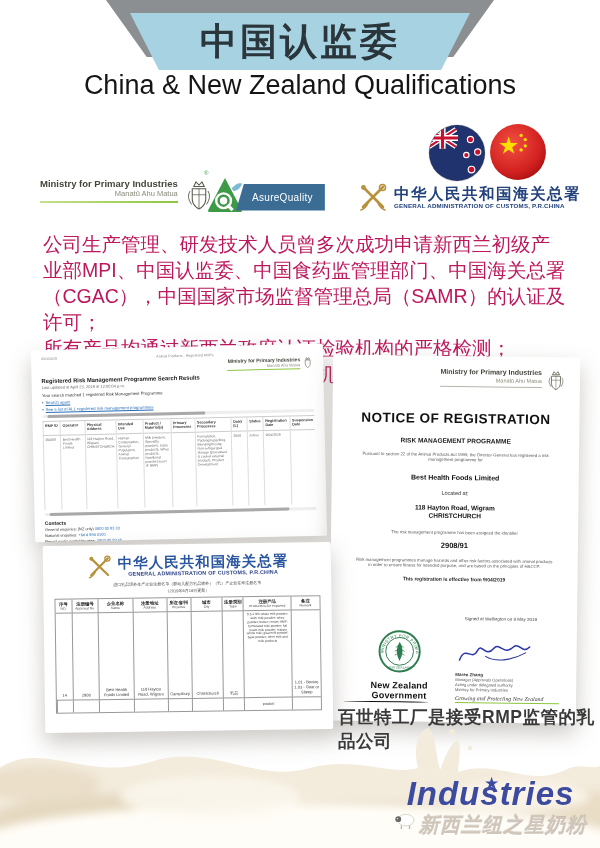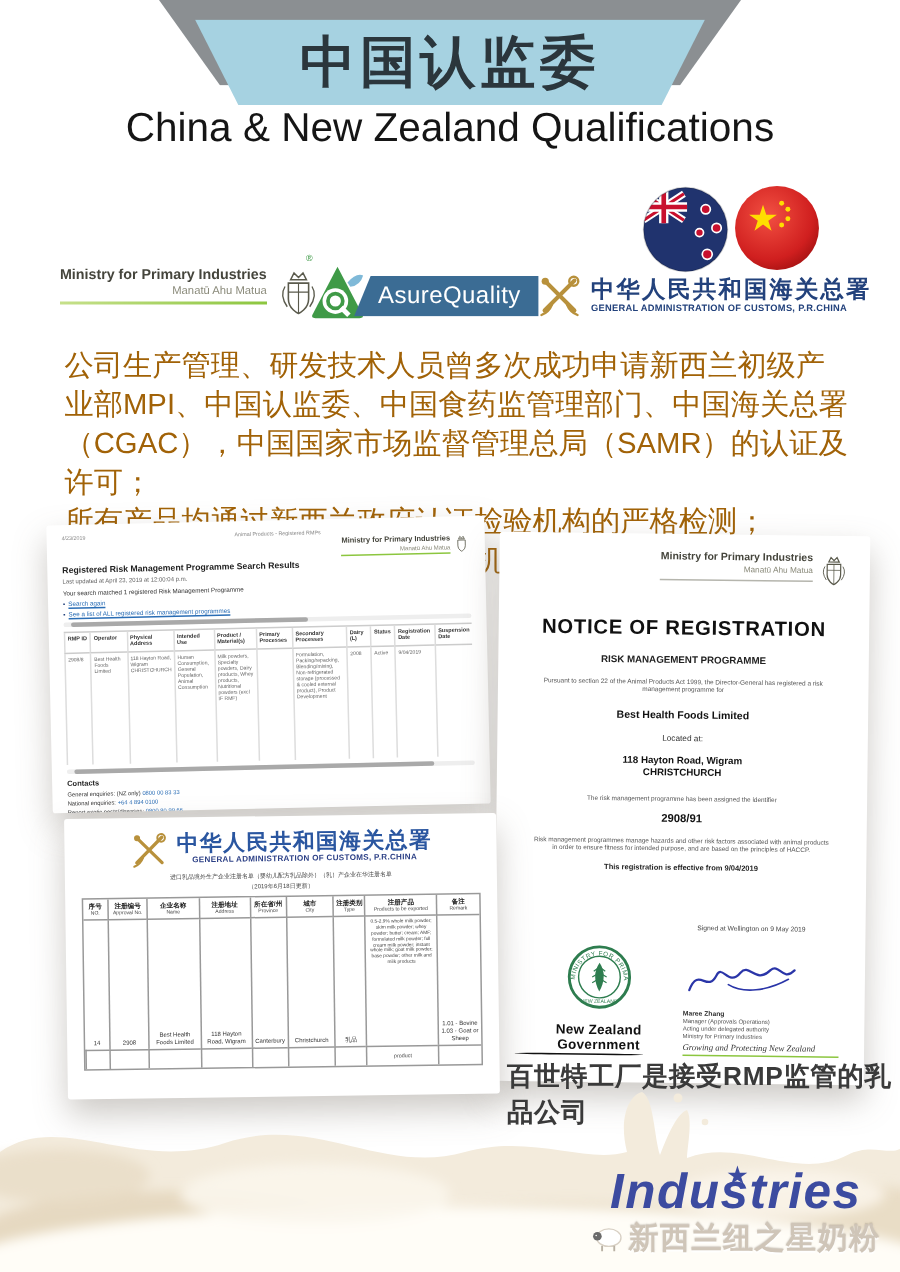--- a/index.html
+++ b/index.html
@@ -17,27 +17,27 @@
   
   .flag{width:58px;height:58px;}
   
   .mpi-logo{left:40px;top:178px;display:flex;align-items:flex-start;}
   .mpi-text{text-align:right;}
   .mpi-l1{font-size:9.5px;font-weight:bold;color:#45453c;line-height:11px;}
   .mpi-l2{font-size:7.5px;color:#8a8a7a;line-height:9px;}
   .mpi-underline{height:2px;background:linear-gradient(90deg,#c6e08a,#8cc63f);margin-top:3px;}
   .asure-logo{left:206px;top:176px;display:flex;align-items:center;}
   .asure-banner{margin-left:-8px;height:27px;background:#3b6c94;color:#fff;display:flex;align-items:center;
-    padding:0 12px 0 16px;clip-path:polygon(9% 0,100% 0,100% 100%,0 100%);font-size:16px;letter-spacing:.3px;}
+    padding:0 12px 0 16px;clip-path:polygon(9% 0,100% 0,100% 100%,0 100%);font-size:10px;letter-spacing:.3px;}
   .asure-reg{position:absolute;left:-2px;top:-6px;font-size:6px;color:#3f9a47;}
   .customs-logo{left:357px;top:181px;display:flex;align-items:center;}
   .customs-cn{font-size:15.5px;font-weight:bold;color:#23427c;letter-spacing:1.5px;line-height:17px;}
   .customs-en{font-size:6.2px;font-weight:bold;color:#23427c;letter-spacing:.2px;line-height:8px;}
   
-  .intro{left:43px;top:231px;width:524px;font-size:19.5px;line-height:26px;color:#a16207;}
+  .intro{left:43px;top:231px;width:524px;font-size:19.5px;line-height:26px;color:#be185d;}
   
   .doc{position:absolute;background:#fff;box-shadow:0 10px 22px rgba(110,100,88,.35);
        border-radius:2px;overflow:hidden;box-sizing:border-box;}
   #doc1{left:33px;top:347px;width:292px;height:192px;transform:rotate(-1.3deg);padding:7px 10px;}
   .d1-meta{display:flex;justify-content:space-between;font-size:3.6px;color:#888;}
   .d1-mpihead{display:flex;justify-content:flex-end;align-items:flex-start;margin-top:1px;}
   .d1-mpitext{text-align:right;}
   .d1-mpil1{font-size:5px;font-weight:bold;color:#45453c;line-height:6px;}
   .d1-mpil2{font-size:4px;color:#8a8a7a;line-height:5px;}
   .d1-underline{height:1px;background:#8cc63f;margin-top:1px;}
@@ -98,21 +98,21 @@
   .d3-td2{border-left:.5px solid #999;border-top:.5px solid #999;font-size:3.6px;color:#444;
     text-align:center;height:12px;display:flex;align-items:center;justify-content:center;}
   
   .caption{left:338px;top:705px;font-size:17.5px;font-weight:600;color:#3a3a3a;letter-spacing:.5px;}
   
   .milk{left:0;top:724px;width:600px;height:124px;}
   
   .brand{left:388px;top:776px;width:205px;text-align:center;z-index:5;}
   .brand-name{font-size:33px;font-weight:bold;font-style:italic;color:#3c4ba0;letter-spacing:1px;position:relative;line-height:36px;}
   .brand-star{position:absolute;left:96px;top:-10px;font-size:17px;font-style:normal;color:#3c4ba0;}
-  .brand-badge{display:flex;align-items:center;justify-content:center;margin-top:0;}
+  .brand-badge{display:flex;align-items:flex-start;justify-content:center;margin-top:0;font-style:italic;}
   .brand-badge-text{font-size:20px;font-weight:bold;color:#cfc5b8;
     text-shadow:0 1px 1px #ffffff,0 -1px 1px rgba(120,110,95,.35);letter-spacing:1px;}
 </style>
 </head>
 <body>
 
 <div class="abs banner-gray"></div>
 <div class="abs banner-blue">
   <span class="banner-title">中国认监委</span>
 </div>

